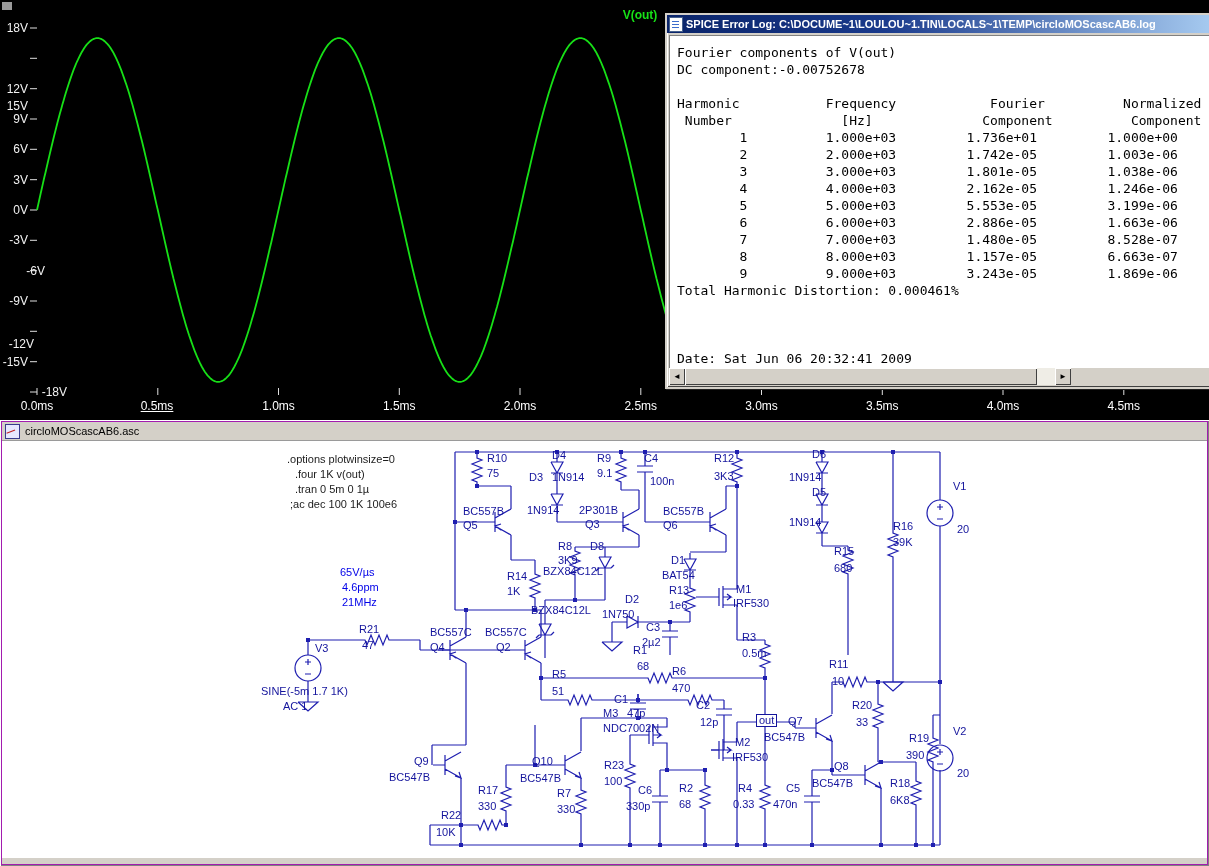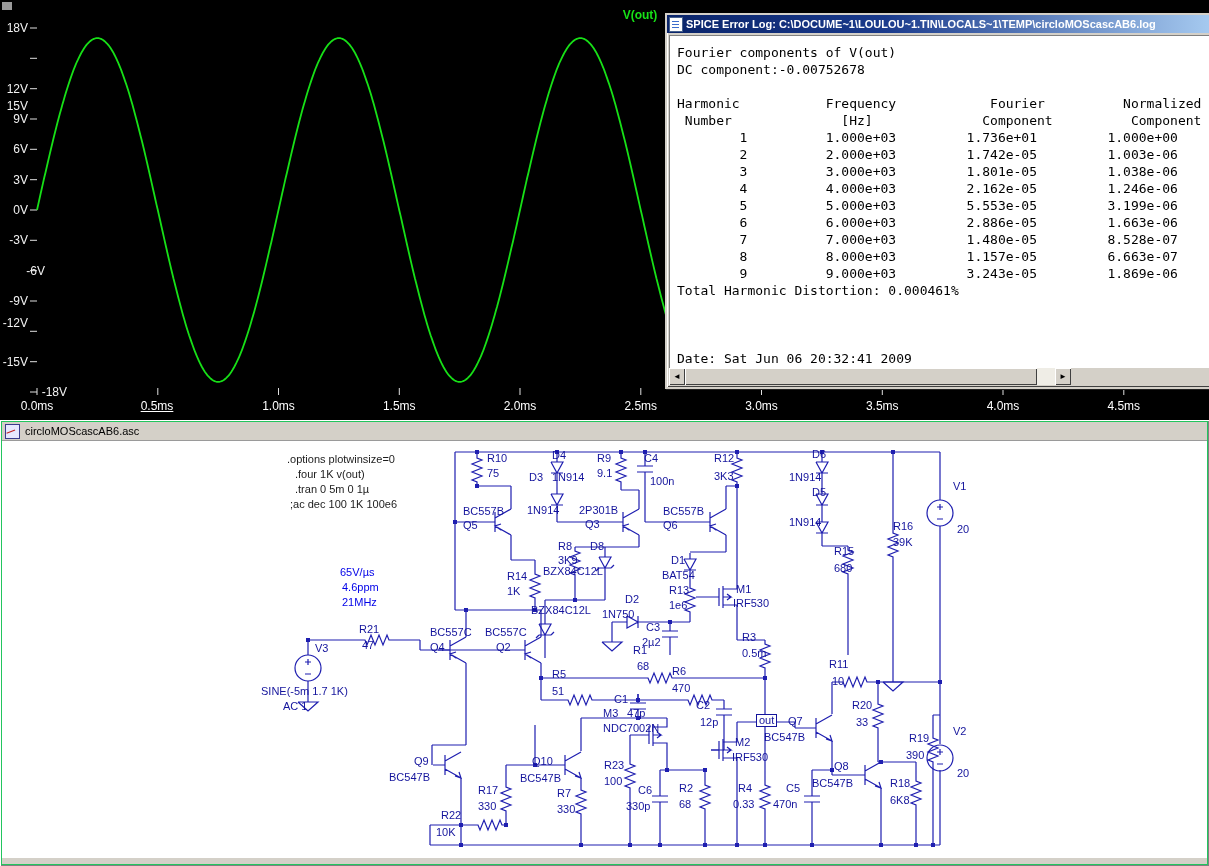--- a/index.html
+++ b/index.html
@@ -32,21 +32,21 @@
   .logline{white-space:pre;height:17px;}
   .hscroll{position:absolute;left:2px;bottom:2px;right:2px;height:17px;background:#d4d0c8;display:flex;}
   .scroll-btn{width:16px;height:17px;background:#d4d0c8;flex:0 0 auto;
     box-shadow:inset 1px 1px 0 #fff, inset -1px -1px 0 #404040;
     font-size:8px;color:#000;text-align:center;line-height:17px;}
   .scroll-track{width:18px;height:17px;background:#efede6;flex:0 0 auto;}
   .scroll-thumb{width:352px;height:17px;background:#d4d0c8;flex:0 0 auto;
     box-shadow:inset 1px 1px 0 #fff, inset -1px -1px 0 #404040;}
   .scroll-rest{flex:1;background:#d4d0c8;}
   
-  .sch-window{position:absolute;left:0;top:420px;width:1209px;height:446px;background:#22c55e;
+  .sch-window{position:absolute;left:0;top:420px;width:1209px;height:446px;background:#a21caf;
     box-shadow:inset 1px 1px 0 #fff, inset -1px -1px 0 #808080;}
   .sch-titlebar{position:absolute;left:2px;top:2px;right:2px;height:18px;background:#d4d0c8;
     display:flex;align-items:center;gap:5px;padding-left:3px;border-bottom:1px solid #9a9a9a;}
   .sch-titlebar .title-text{font-size:11px;color:#000;}
   .sch-icon{width:13px;height:13px;border:1px solid #3a3a8c;background:#e8e8ff;position:relative;flex:0 0 auto;}
   .sch-icon:before{content:"";position:absolute;left:1px;top:6px;width:9px;height:4px;
     border-top:1px solid #c02020;transform:rotate(-20deg);}
   .sch-canvas{position:absolute;left:2px;top:21px;width:1205px;height:417px;background:#fff;overflow:hidden;}
   .sch-label{position:absolute;font-size:11px;line-height:12px;color:#14149c;white-space:pre;}
   .sch-dir{color:#1c1c1c;}
@@ -67,21 +67,21 @@
       <div class="ylab" style="top: 21px;">18V</div>
       <div class="ylab" style="top: 55px; margin-top: 44px;">15V</div>
       <div class="ylab" style="top: 81.666px;">12V</div>
       <div class="ylab" style="top: 111.999px;">9V</div>
       <div class="ylab" style="top: 142.332px;">6V</div>
       <div class="ylab" style="top: 172.665px;">3V</div>
       <div class="ylab" style="top: 202.998px;">0V</div>
       <div class="ylab" style="top: 233.331px;">-3V</div>
       <div class="ylab" style="top: 263.664px; margin-left: 17px;">-6V</div>
       <div class="ylab" style="top: 293.997px;">-9V</div>
-      <div class="ylab" style="top: 316px;">-12V</div>
+      <div class="ylab" style="top: 337px; margin-left: 6px;">-12V</div>
       <div class="ylab" style="top: 354.663px;">-15V</div>
       <div class="ylab" style="top: 384.996px; margin-left: 39px;">-18V</div>
     </div>
   <div id="xlabels">
       <div class="xlab" style="left: 9px;">0.0ms</div>
       <div class="xlab" style="left: 129px; text-decoration: underline;">0.5ms</div>
       <div class="xlab" style="left: 250.5px;">1.0ms</div>
       <div class="xlab" style="left: 371.25px;">1.5ms</div>
       <div class="xlab" style="left: 492px;">2.0ms</div>
       <div class="xlab" style="left: 612.75px;">2.5ms</div>

